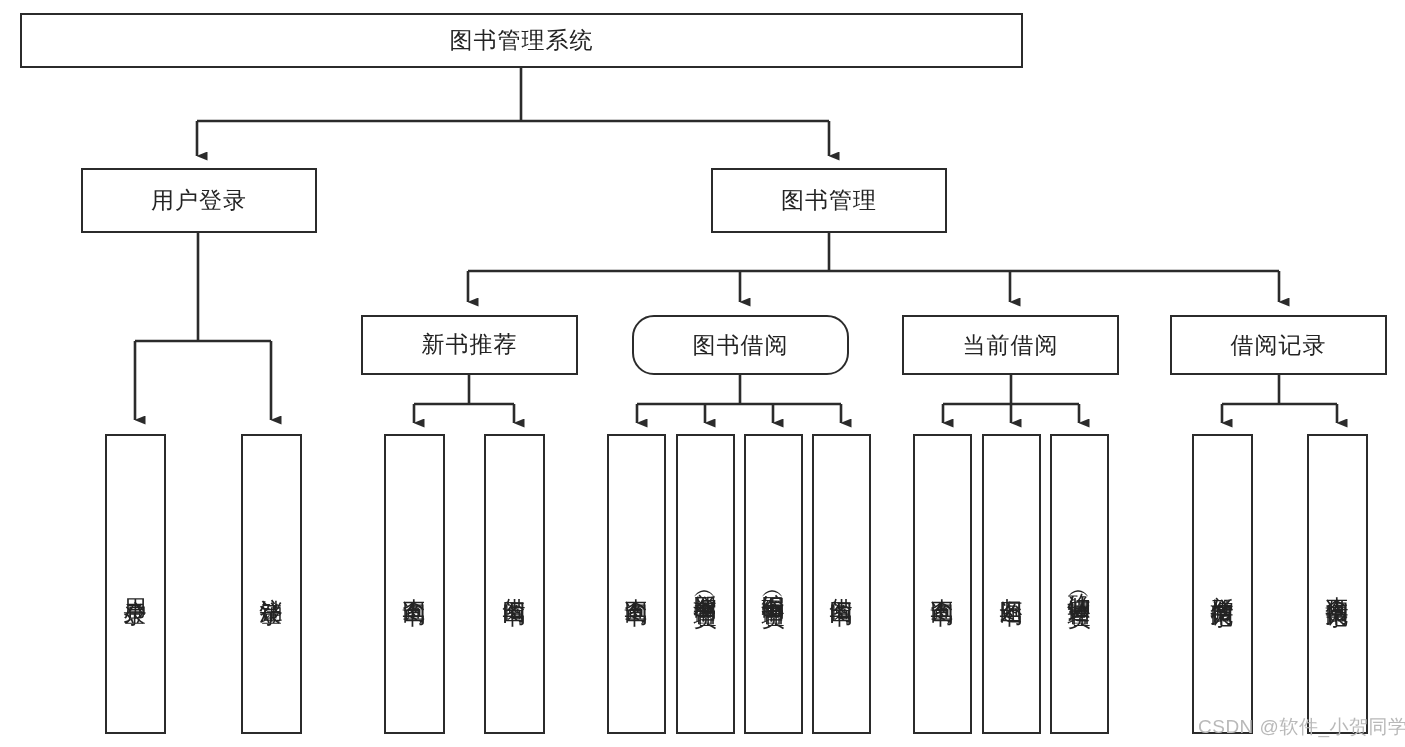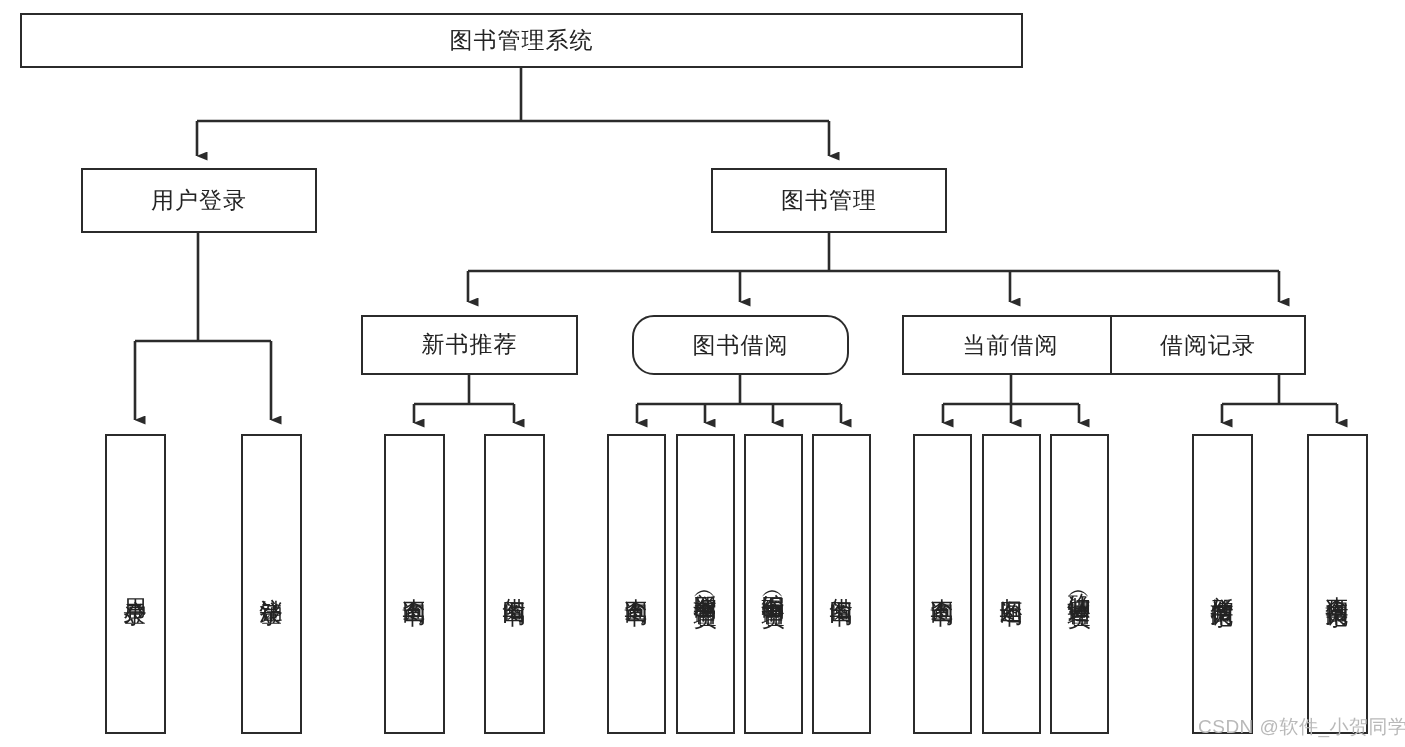--- a/index.html
+++ b/index.html
@@ -147,21 +147,21 @@
 
   <div class="node-box" style="left:361px; top:315px; width:217px; height:60px;font-family:Liberation Serif, serif;">
     <span class="node-label">新书推荐</span>
   </div>
   <div class="node-box" style="left:632px; top:315px; width:217px; height:60px;border-radius:22px;">
     <span class="node-label">图书借阅</span>
   </div>
   <div class="node-box" style="left:902px; top:315px; width:217px; height:60px;">
     <span class="node-label">当前借阅</span>
   </div>
-  <div class="node-box" style="left:1110px; top:315px; width:196px; height:60px;">
+  <div class="node-box" style="left:1170px; top:315px; width:217px; height:60px;">
     <span class="node-label">借阅记录</span>
   </div>
 
   <div class="node-box" style="left:105px; top:434px; width:61px; height:300px;">
     <span class="node-label-vertical">用户登录</span>
   </div>
   <div class="node-box" style="left:241px; top:434px; width:61px; height:300px;">
     <span class="node-label-vertical">注销登录</span>
   </div>
 

